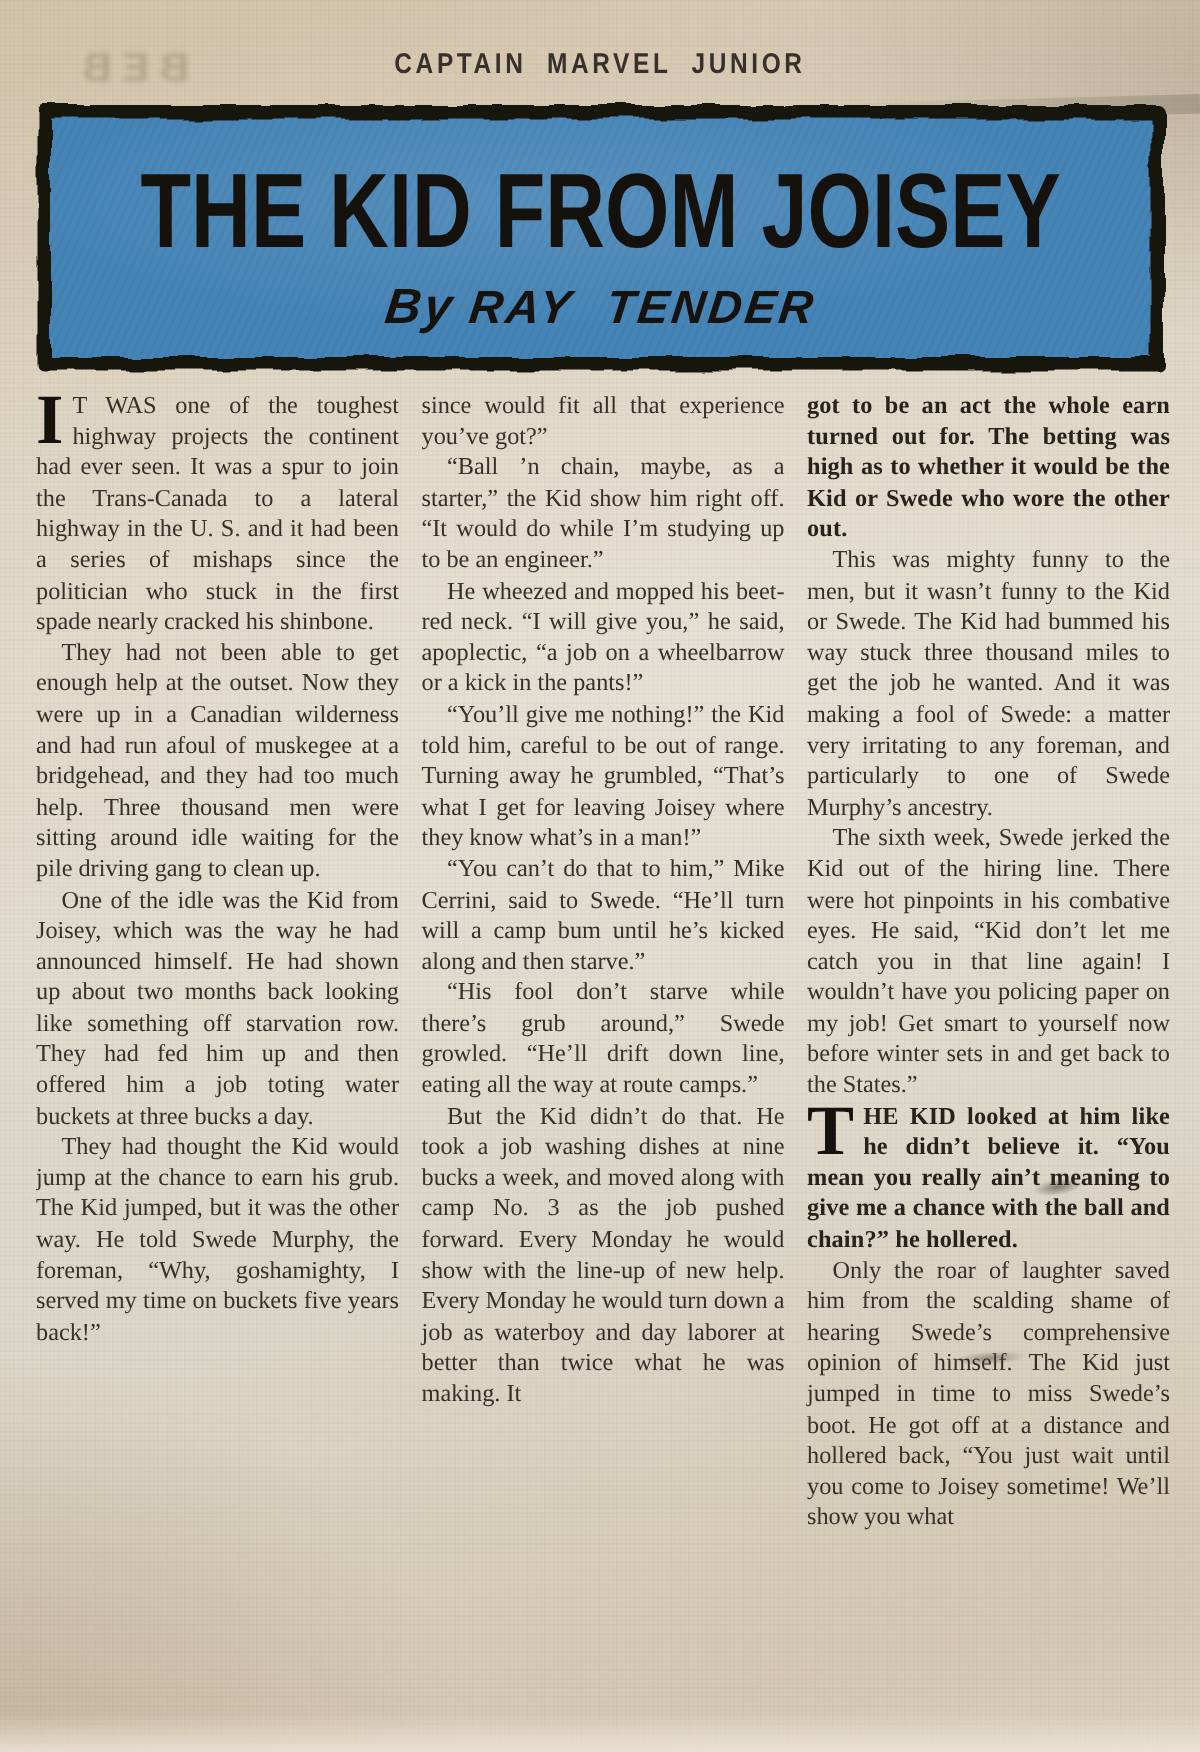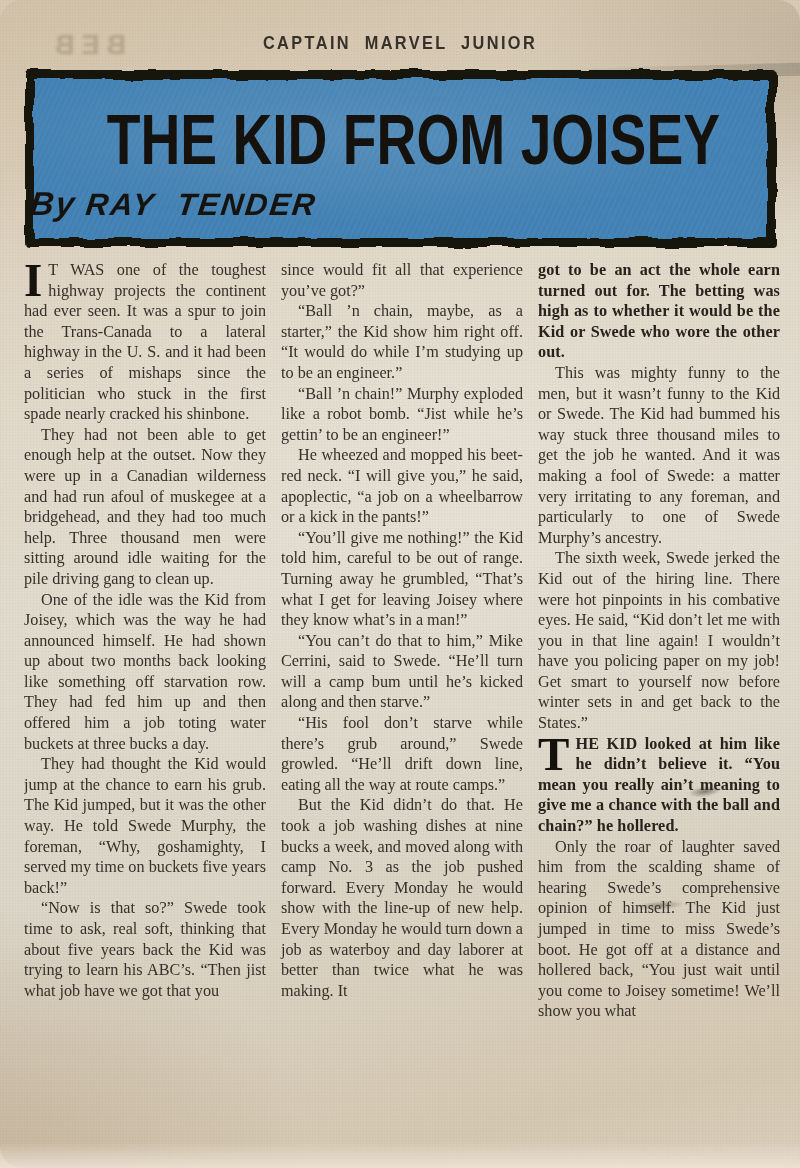--- a/index.html
+++ b/index.html
@@ -8,21 +8,20 @@
     font-family:"Liberation Serif",serif;
     background:#d8cab5;
   }
   .page{
     position:absolute;inset:0;
     background:
       radial-gradient(ellipse 900px 500px at 55% 38%, rgba(236,233,224,.55), rgba(236,233,224,0) 75%),
       radial-gradient(ellipse 500px 380px at -5% 100%, rgba(150,118,82,.28), rgba(150,118,82,0) 70%),
       radial-gradient(ellipse 420px 260px at 103% 4%, rgba(140,122,96,.30), rgba(140,122,96,0) 70%),
       linear-gradient(168deg,#d2c2a9 0%, #ddd2bf 22%, #e0dacc 48%, #dcd6c8 70%, #d5c8b2 92%, #dbcfbd 100%);
-    border-radius: 22px;
   }
   .grain{
     position:absolute;inset:0;pointer-events:none;
     background:
       repeating-linear-gradient(0deg, rgba(80,60,40,.022) 0 1px, transparent 1px 3px),
       repeating-linear-gradient(90deg, rgba(80,60,40,.02) 0 1px, transparent 1px 3px);
   }
   .bottom-strip{
     position:absolute;left:0;right:0;bottom:0;height:26px;
     background:linear-gradient(180deg, rgba(238,228,214,0), rgba(240,231,219,.8));
@@ -43,21 +42,21 @@
     letter-spacing:2.5px;word-spacing:7px;color:#38302a;
     transform:scale(.96,1.12);
   }
   .title-box{
     position:absolute;left:30px;top:75px;width:741px;height:167px;
     background:
       radial-gradient(ellipse 500px 120px at 45% 35%, rgba(255,255,255,.10), rgba(255,255,255,0) 75%),
       repeating-linear-gradient(115deg, rgba(20,40,70,.05) 0 2px, transparent 2px 5px),
       var(--blue,#4584b6);
     border-radius:3px;
-    display:flex;flex-direction:column;align-items:flex-start;justify-content:center;
+    display:flex;flex-direction:column;align-items:center;justify-content:center;
   }
   .title-box .ring{
     position:absolute;inset:-5px;border:9px solid #181410;border-radius:4px;
     filter:url(#wobble);pointer-events:none;
   }
   .story-title{
     font-family:"Liberation Sans",sans-serif;font-weight:bold;font-size:69px;
     color:#15110d;white-space:nowrap;letter-spacing:0;
     transform:scale(.80,1.02);margin-top:6px;
   }
@@ -119,36 +118,34 @@
       <span class="by">By</span><span>RAY TENDER</span>
     </div>
   </div>
 
   <div class="columns" id="columns">
       <div class="col">
         <p class="no-indent"><span class="dropcap">I</span>T WAS one of the toughest highway projects the continent had ever seen. It was a spur to join the Trans-Canada to a lateral highway in the U. S. and it had been a series of mishaps since the politician who stuck in the first spade nearly cracked his shinbone.</p>
         <p>They had not been able to get enough help at the outset. Now they were up in a Canadian wilderness and had run afoul of muskegee at a bridgehead, and they had too much help. Three thousand men were sitting around idle waiting for the pile driving gang to clean up.</p>
         <p>One of the idle was the Kid from Joisey, which was the way he had announced himself. He had shown up about two months back looking like something off starvation row. They had fed him up and then offered him a job toting water buckets at three bucks a day.</p>
         <p>They had thought the Kid would jump at the chance to earn his grub. The Kid jumped, but it was the other way. He told Swede Murphy, the foreman, “Why, goshamighty, I served my time on buckets five years back!”</p>
-        <p>“Now is that so?” Swede took time to ask, real soft, thinking that about five years back the Kid was trying to learn his ABC’s. “Then jist what job have we got that you</p>
       </div>
       <div class="col">
         <p class="no-indent">since would fit all that experience you’ve got?”</p>
         <p>“Ball ’n chain, maybe, as a starter,” the Kid show him right off. “It would do while I’m studying up to be an engineer.”</p>
-        <p>“Ball ’n chain!” Murphy exploded like a robot bomb. “Jist while he’s gettin’ to be an engineer!”</p>
         <p>He wheezed and mopped his beet-red neck. “I will give you,” he said, apoplectic, “a job on a wheelbarrow or a kick in the pants!”</p>
         <p>“You’ll give me nothing!” the Kid told him, careful to be out of range. Turning away he grumbled, “That’s what I get for leaving Joisey where they know what’s in a man!”</p>
         <p>“You can’t do that to him,” Mike Cerrini, said to Swede. “He’ll turn will a camp bum until he’s kicked along and then starve.”</p>
         <p>“His fool don’t starve while there’s grub around,” Swede growled. “He’ll drift down line, eating all the way at route camps.”</p>
         <p>But the Kid didn’t do that. He took a job washing dishes at nine bucks a week, and moved along with camp No. 3 as the job pushed forward. Every Monday he would show with the line-up of new help. Every Monday he would turn down a job as waterboy and day laborer at better than twice what he was making. It</p>
       </div>
       <div class="col">
         <p class="no-indent heavy">got to be an act the whole earn turned out for. The betting was high as to whether it would be the Kid or Swede who wore the other out.</p>
         <p>This was mighty funny to the men, but it wasn’t funny to the Kid or Swede. The Kid had bummed his way stuck three thousand miles to get the job he wanted. And it was making a fool of Swede: a matter very irritating to any foreman, and particularly to one of Swede Murphy’s ancestry.</p>
-        <p>The sixth week, Swede jerked the Kid out of the hiring line. There were hot pinpoints in his combative eyes. He said, “Kid don’t let me with you in that line again! I wouldn’t have you policing paper on my job! Get smart to yourself now before winter sets in and get back to the States.”</p>
+        <p>The sixth week, Swede jerked the Kid out of the hiring line. There were hot pinpoints in his combative eyes. He said, “Kid don’t let me catch you in that line again! I wouldn’t have you policing paper on my job! Get smart to yourself now before winter sets in and get back to the States.”</p>
         <p class="no-indent heavy"><span class="dropcap">T</span>HE KID looked at him like he didn’t believe it. “You mean you really ain’t meaning to give me a chance with the ball and chain?” he hollered.</p>
         <p>Only the roar of laughter saved him from the scalding shame of hearing Swede’s comprehensive opinion of himself. The Kid just jumped in time to miss Swede’s boot. He got off at a distance and hollered back, “You just wait until you come to Joisey sometime! We’ll show you what</p>
       </div>
     </div>
 
   <div class="smudge smudge-1"></div>
   <div class="smudge smudge-2"></div>
   <div class="bottom-strip"></div>
 </div>
 

